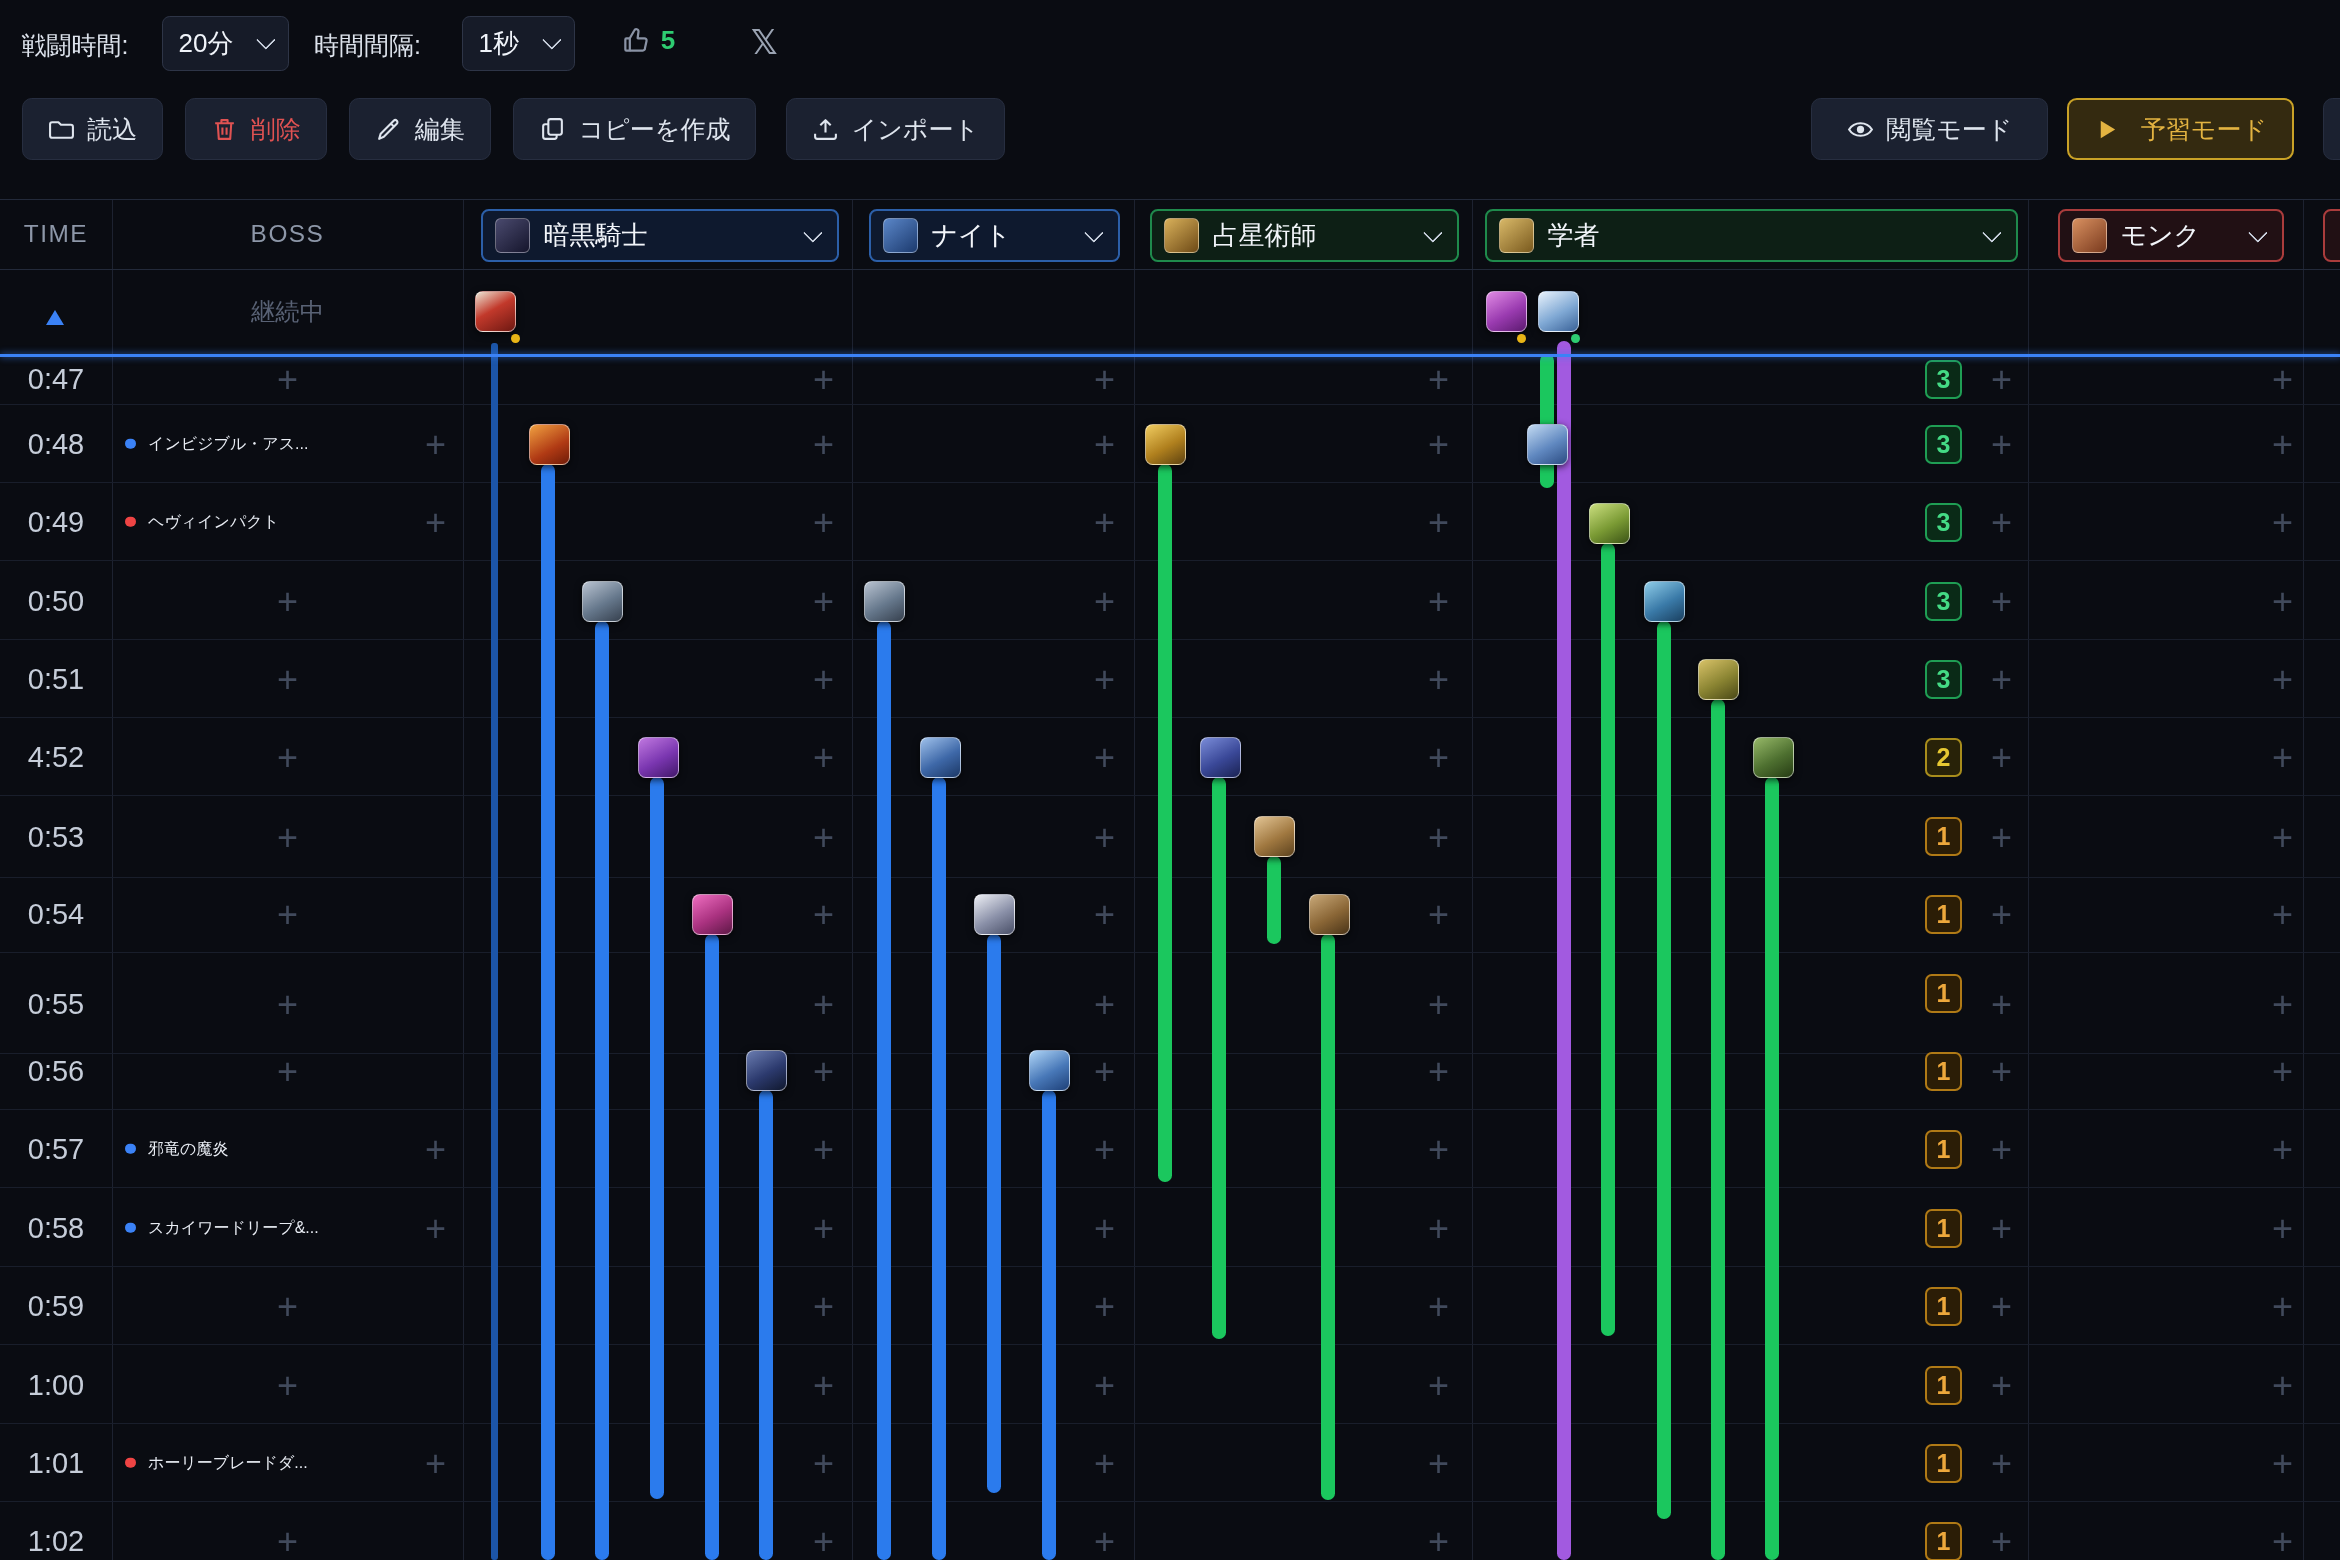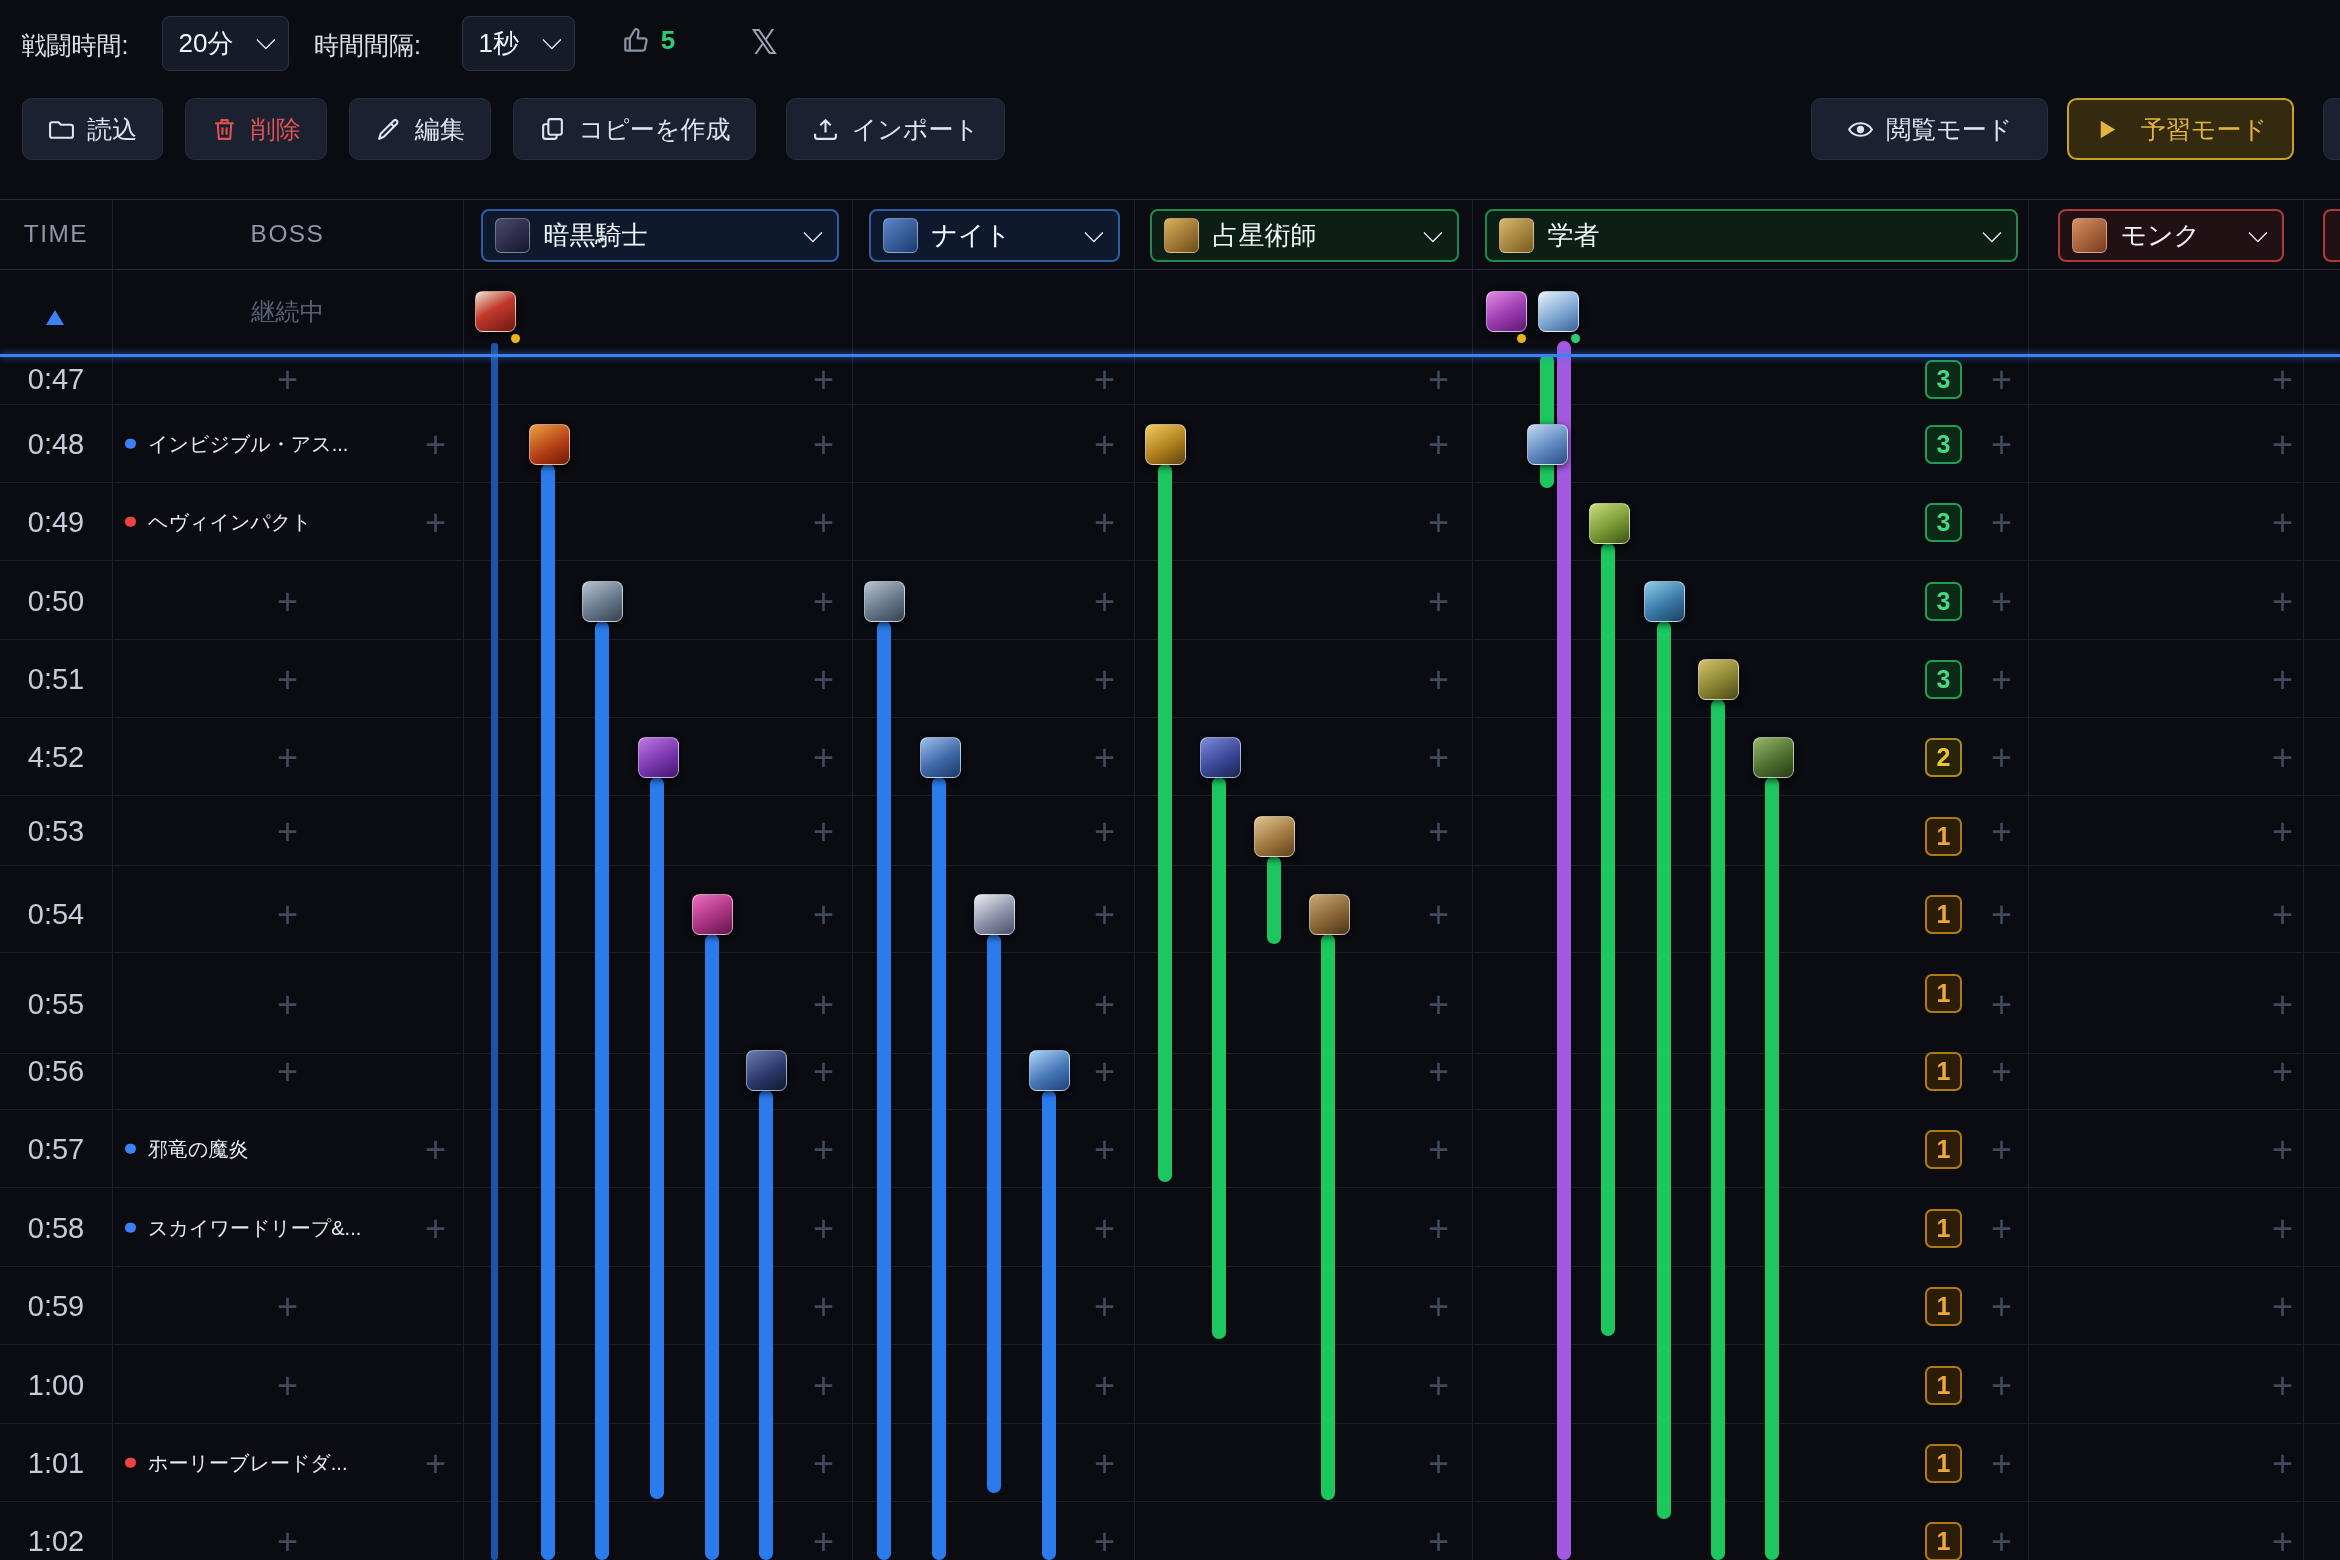--- a/index.html
+++ b/index.html
@@ -59,21 +59,21 @@
            box-shadow:0 0 7.8px rgba(59,130,246,.8);z-index:7;}
   
   #rows{position:absolute;left:0;top:354px;width:2341px;height:1206px;z-index:2;}
   .trow{position:absolute;left:0;width:2341px;border-bottom:1px solid #191e2b;box-sizing:border-box;}
   .rtime{position:absolute;left:0;width:112px;top:50%;transform:translateY(-50%);
          text-align:center;color:#c6cdd9;font-size:29px;}
   .bdot{position:absolute;left:125px;top:50%;transform:translateY(-50%);width:10.7px;height:10.7px;border-radius:50%;}
   .dot-blue{background:#3b82f6;}
   .dot-red{background:#ef4444;}
   .bname{position:absolute;left:148px;top:50%;transform:translateY(-50%);color:#e9edf4;
-         font-size:20px;white-space:nowrap;max-width:263px;overflow:hidden;}
+         font-size:16px;white-space:nowrap;max-width:263px;overflow:hidden;}
   .plus{position:absolute;top:50%;transform:translateY(-50%);width:33px;text-align:center;
         color:#414a5c;font-size:36px;font-weight:300;line-height:33px;cursor:pointer;}
   .badge{position:absolute;left:1925px;width:37px;height:39px;border-radius:6.8px;box-sizing:border-box;
          display:flex;align-items:center;justify-content:center;font-size:25px;font-weight:700;z-index:3;}
   .badge-green{color:#44da85;border:2px solid #1f9e54;background:#0a2a17;}
   .badge-yellow{color:#e6c832;border:2px solid #a88d1c;background:#282208;}
   .badge-amber{color:#eda83c;border:2px solid #b07a16;background:#2b1d06;}
   
   #bars{position:absolute;inset:0;z-index:4;}
   .vbar{position:absolute;border-radius:6.8px;}
@@ -254,21 +254,21 @@
     <div class="trow" style="top: 364px; height: 78px;">
       <div class="rtime">4:52</div>
       <div class="plus" style="left: 271px;">+</div>
       <div class="plus" style="left: 807px;">+</div>
       <div class="plus" style="left: 1088px;">+</div>
       <div class="plus" style="left: 1422px;">+</div>
       <div class="plus" style="left: 1985px;">+</div>
       <div class="plus" style="left: 2266px;">+</div>
       <div class="badge badge-yellow" style="top: 19.7px;">2</div>
     </div>
-    <div class="trow" style="top: 443px; height: 69px;">
+    <div class="trow" style="top: 443px; height: 81px;">
       <div class="rtime">0:53</div>
       <div class="plus" style="left: 271px;">+</div>
       <div class="plus" style="left: 807px;">+</div>
       <div class="plus" style="left: 1088px;">+</div>
       <div class="plus" style="left: 1422px;">+</div>
       <div class="plus" style="left: 1985px;">+</div>
       <div class="plus" style="left: 2266px;">+</div>
       <div class="badge badge-amber" style="top: 19.7px;">1</div>
     </div>
     <div class="trow" style="top: 521px; height: 78px;">

